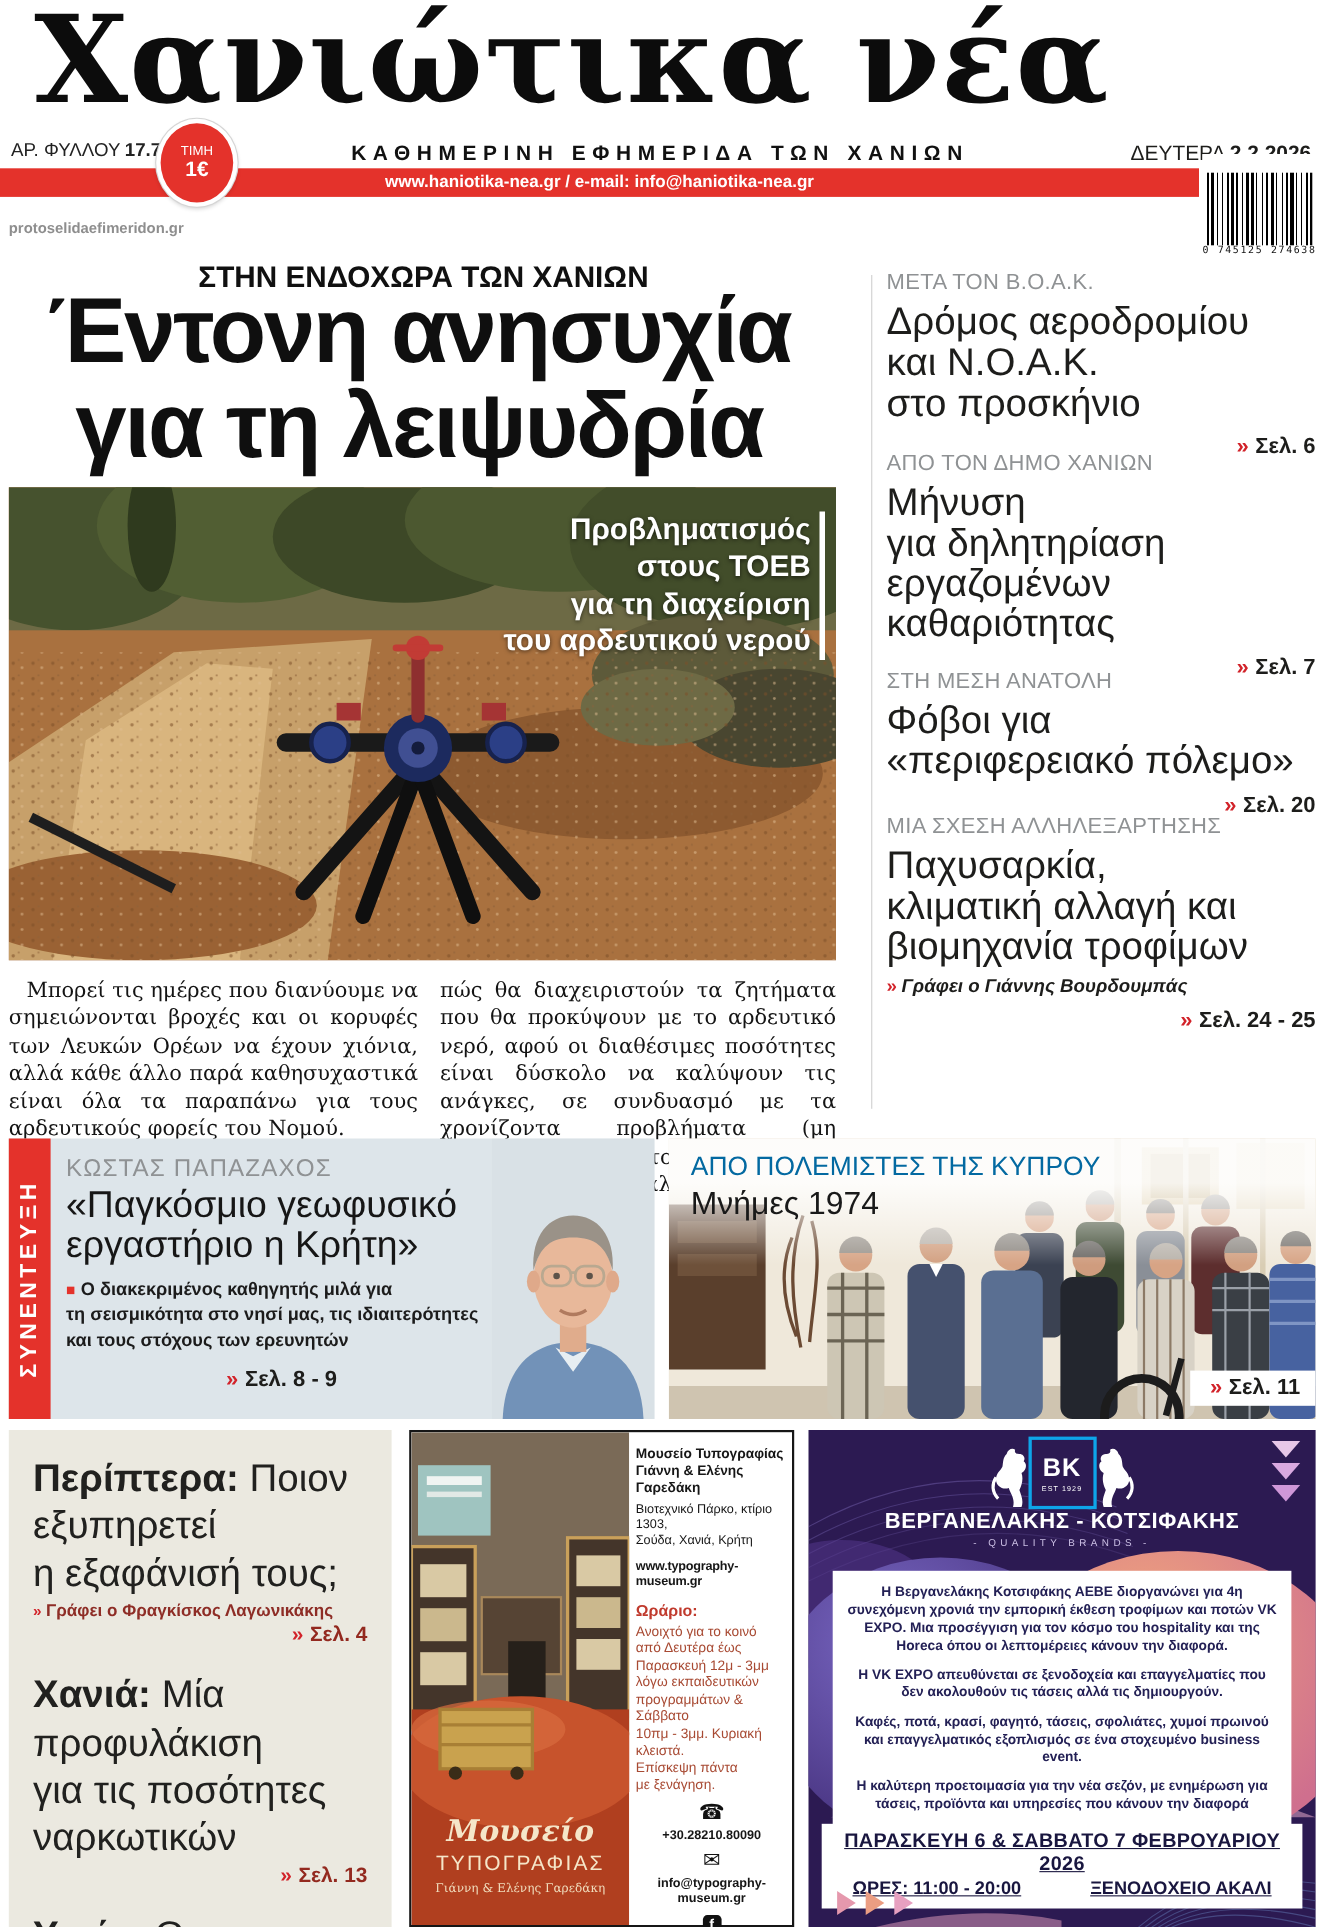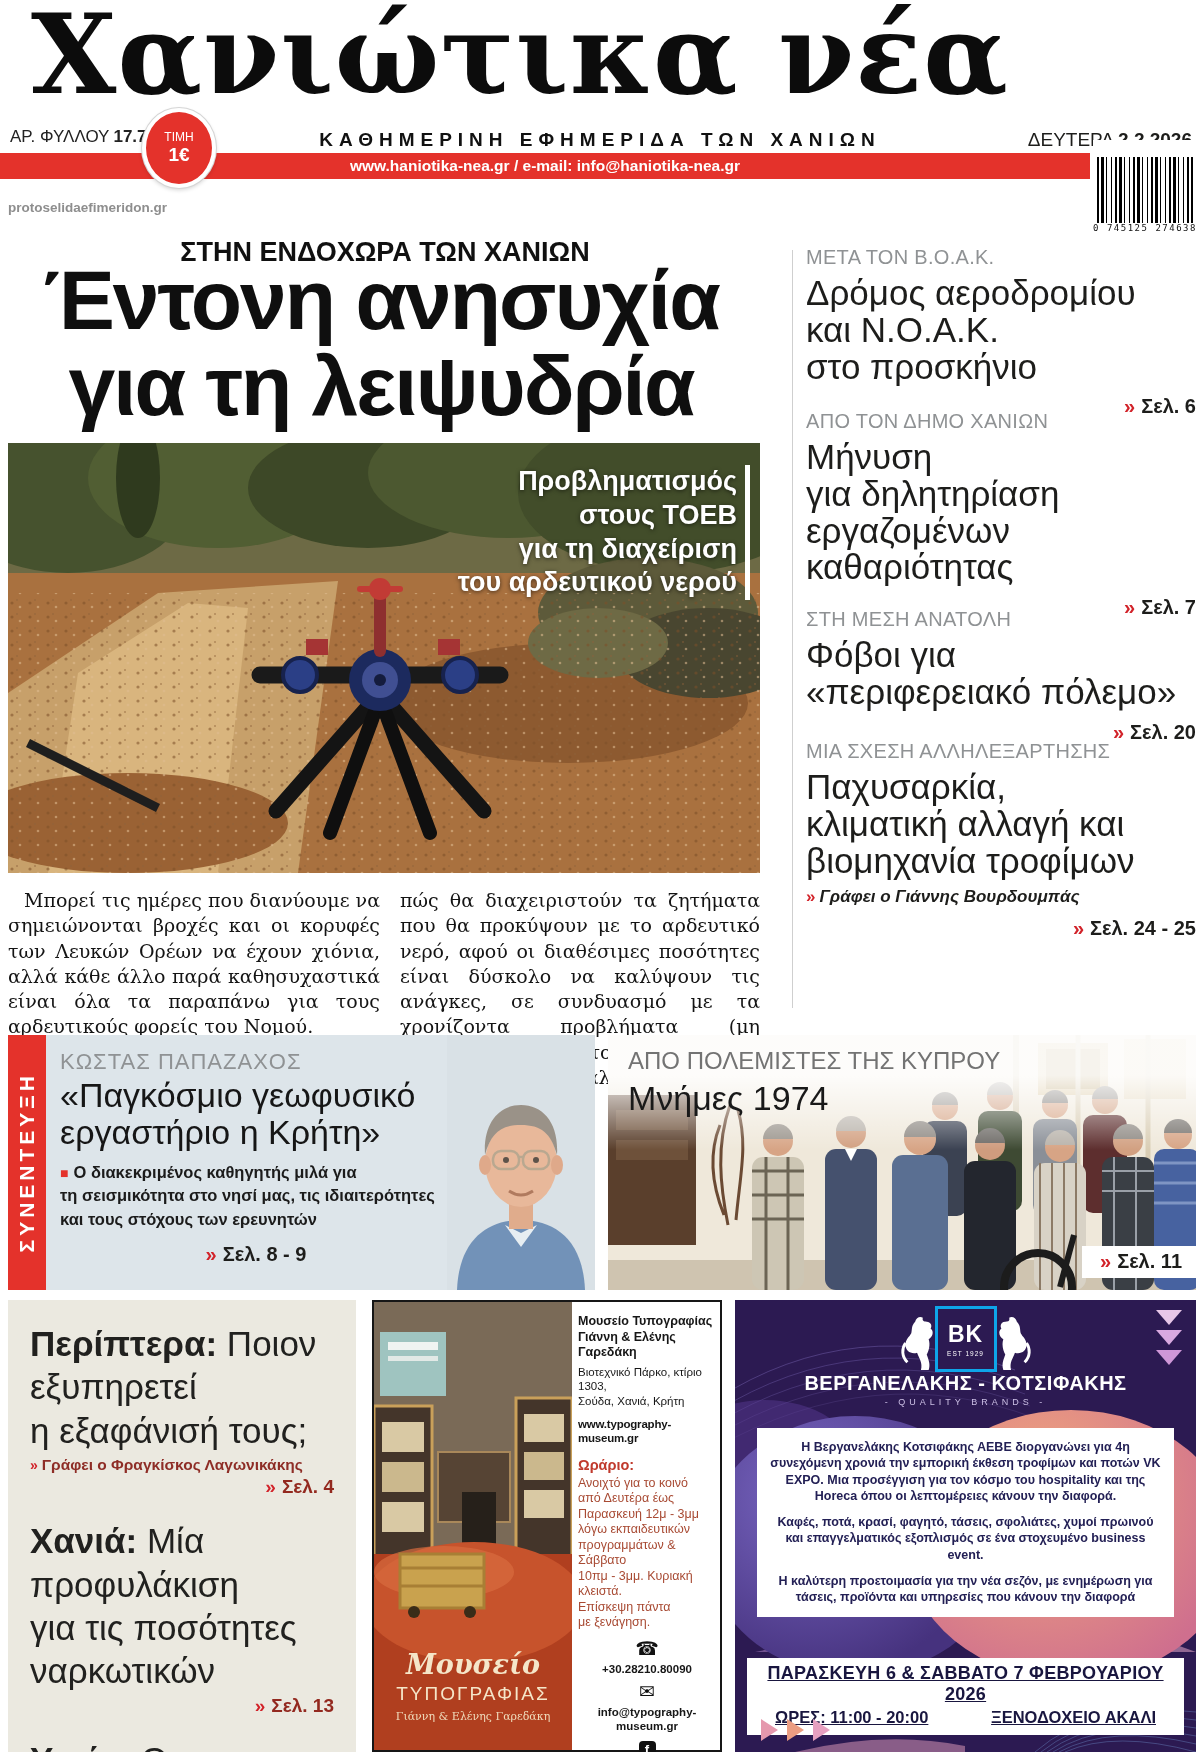--- a/index.html
+++ b/index.html
@@ -74,22 +74,22 @@
   .iv-summary{margin-top:9px;font-size:16.5px;font-weight:bold;line-height:1.42;color:#1b1b1b;}
   .iv-summary .txt{white-space:pre-line;}
   .iv-bullet{color:#e4322b;font-size:14px;margin-right:5px;}
   .iv-page{margin-top:12px;text-align:center;font-size:20px;}
   .iv-photo{position:absolute;right:0;top:0;width:148px;height:255px;}
 
   
   .memories{position:absolute;left:608px;top:1035px;width:588px;height:255px;overflow:hidden;background:#efe8da;}
   .mem-overlay{position:absolute;left:0;top:0;width:100%;height:115px;
                background:linear-gradient(180deg,rgba(255,255,255,.88) 35%,rgba(255,255,255,0));}
-  .mem-kicker{position:absolute;left:20px;top:12px;font-size:24px;color:#737373;}
-  .mem-title{position:absolute;left:20px;top:44px;font-size:34px;color:#191919;margin:0;font-weight:normal;}
+  .mem-kicker{position:absolute;left:20px;top:12px;font-size:24px;color:#0369a1;}
+  .mem-title{position:absolute;left:20px;top:44px;font-size:29px;color:#191919;margin:0;font-weight:normal;}
   .mem-page{position:absolute;right:0;bottom:12px;background:#fff;padding:4px 14px 5px 18px;font-size:20px;}
 
   
   .briefs{position:absolute;left:8px;top:1300px;width:348px;height:452px;background:#ebe9e0;
           padding:22px 22px 0;box-sizing:border-box;}
   .bf-item{margin-bottom:21px;}
   .bf-title{font-size:35px;line-height:1.24;color:#21211f;}
   .bf-rest{white-space:pre-line;}
   .bf-author{margin-top:4px;font-size:15.5px;font-weight:bold;color:#8e2d26;}
   .bf-author .chev{font-size:14px;margin-right:4px;}
@@ -517,20 +517,21 @@
           <path d="M8,50 C2,44 2,36 6,30" stroke="#fff" stroke-width="3" fill="none"></path>
         </g>
       </svg>
     </div>
     <div class="vk-brand">ΒΕΡΓΑΝΕΛΑΚΗΣ - ΚΟΤΣΙΦΑΚΗΣ</div>
     <div class="vk-tagline">- QUALITY BRANDS -</div>
     <div class="vk-circ1"></div>
     <div class="vk-circ2"></div>
     <div class="vk-card">
       <p>Η Βεργανελάκης Κοτσιφάκης ΑΕΒΕ διοργανώνει για 4η συνεχόμενη χρονιά την εμπορική έκθεση τροφίμων και ποτών VK EXPO. Μια προσέγγιση για τον κόσμο του hospitality και της Horeca όπου οι λεπτομέρειες κάνουν την διαφορά.</p>
+      <p>Η VK EXPO απευθύνεται σε ξενοδοχεία και επαγγελματίες που δεν ακολουθούν τις τάσεις αλλά τις δημιουργούν.</p>
       <p>Καφές, ποτά, κρασί, φαγητό, τάσεις, σφολιάτες, χυμοί πρωινού και επαγγελματικός εξοπλισμός σε ένα στοχευμένο business event.</p>
       <p>Η καλύτερη προετοιμασία για την νέα σεζόν, με ενημέρωση για τάσεις, προϊόντα και υπηρεσίες που κάνουν την διαφορά</p>
     </div>
     <div class="vk-strip">
       <div class="vk-date">ΠΑΡΑΣΚΕΥΗ 6 &amp; ΣΑΒΒΑΤΟ 7 ΦΕΒΡΟΥΑΡΙΟΥ 2026</div>
       <div class="vk-strip-row">
         <span class="vk-hours">ΩΡΕΣ: 11:00 - 20:00</span>
         <span class="vk-venue">ΞΕΝΟΔΟΧΕΙΟ ΑΚΑΛΙ</span>
       </div>
     </div>

